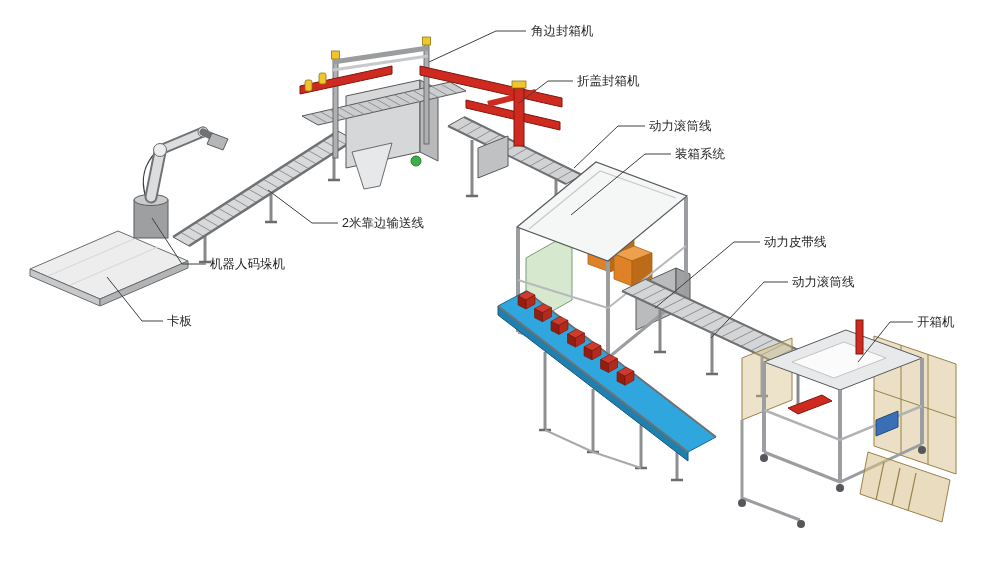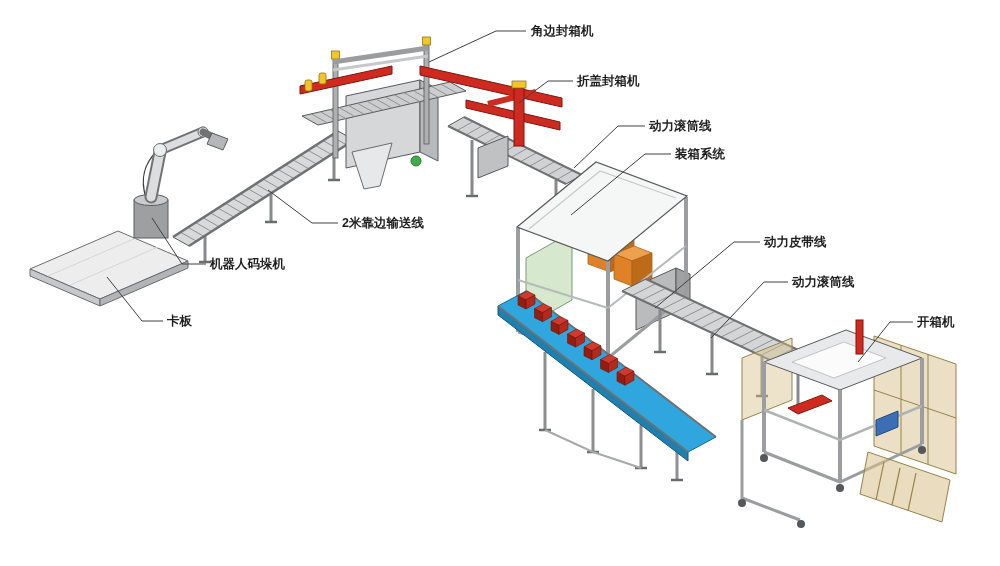--- a/index.html
+++ b/index.html
@@ -1,16 +1,16 @@
 <!DOCTYPE html>
 <html style="--c-background: #ffffff; --c-label-text: #1f1f1f; --c-leader-line: #404040; --c-machine-red: #ce2a1f; --c-machine-red-dark: #7e170e; --c-belt-blue: #2fa6dd; --c-belt-blue-dark: #1f7fae; --c-box-orange: #df8227; --c-box-orange-dark: #bd6a19; --c-box-orange-light: #eda04e; --c-panel-green: #cfe4c6; --c-panel-amber: #d8c18b; --c-frame-light: #d8d9da; --c-frame-mid: #a8aaac; --c-frame-dark: #58595b; --c-accent-yellow: #f2c52e; --c-status-green: #3fae49; --c-product-red: #d03a2c; --c-product-red-mid: #b32a1c; --c-product-red-dark: #941d12; --c-part-blue: #3a6fb5;"><head>
 <meta charset="utf-8">
 <style>
   html,body{margin:0;padding:0;background:#ffffff;}
-  .stage{width:1000px;height:566px;position:relative;background:var(--c-background,#ffffff);overflow:hidden;font-weight:bold;}
+  .stage{width:1000px;height:566px;position:relative;background:var(--c-background,#ffffff);overflow:hidden;}
   svg{display:block;}
   .lbl{font-family:"Liberation Sans","DejaVu Sans",sans-serif;font-size:12.5px;fill:var(--c-label-text,#1f1f1f);}
   .leader{fill:none;stroke:var(--c-leader-line,#404040);stroke-width:1;}
 </style>
 </head>
 <body>
 
 <div class="stage">
 <svg viewBox="0 0 1000 566" width="1000" height="566">
 

